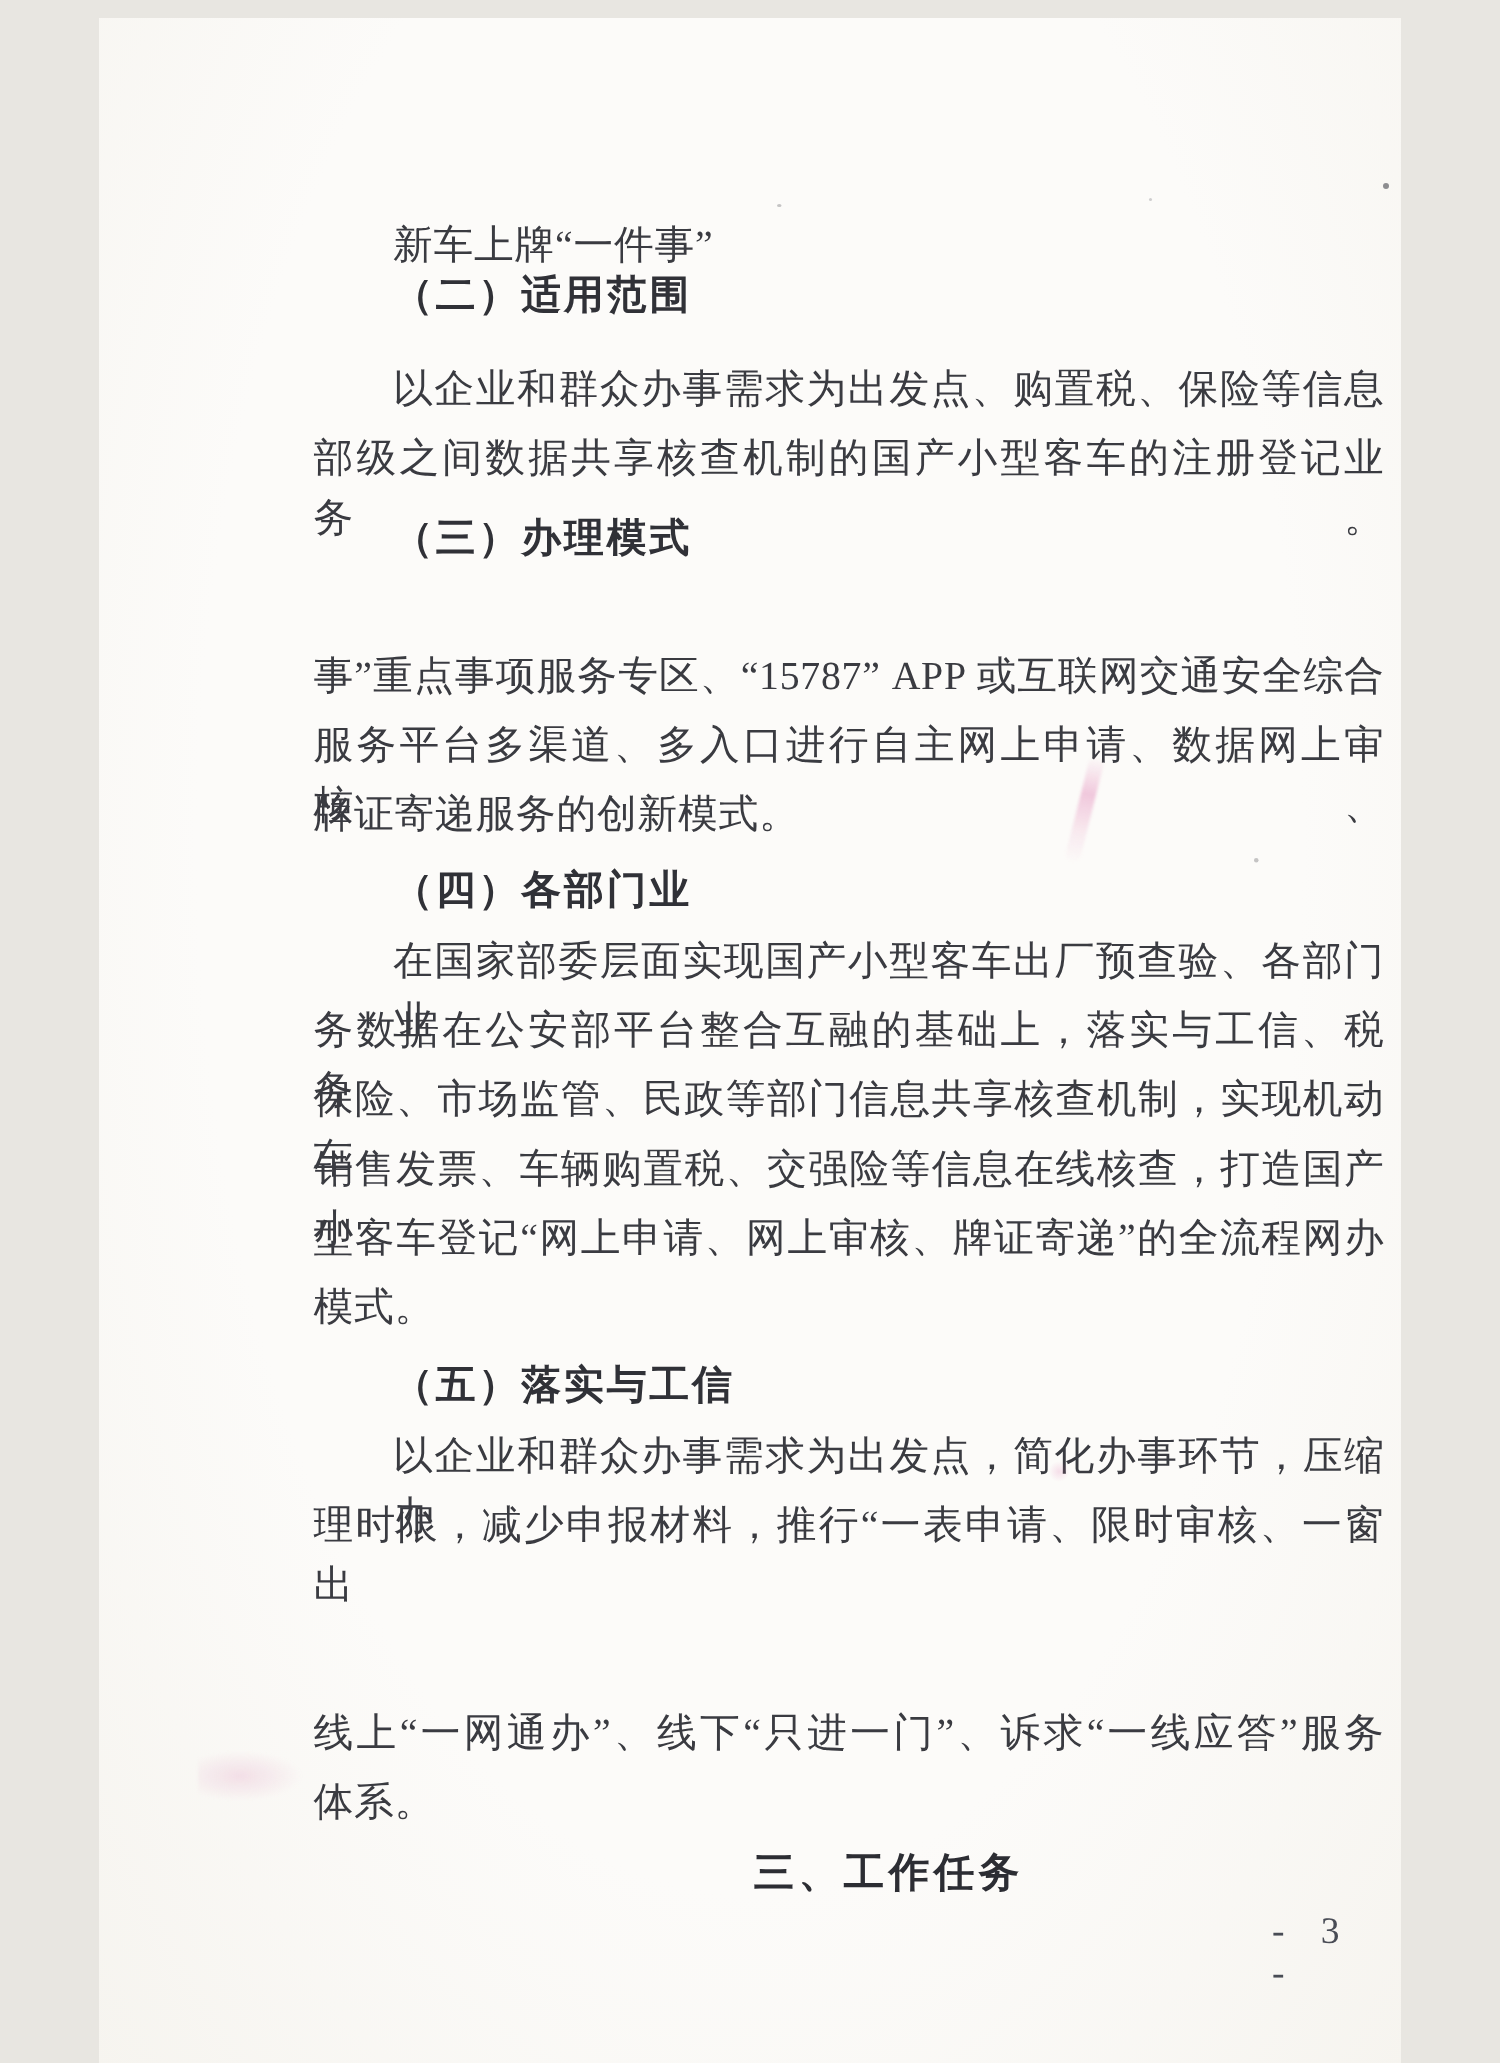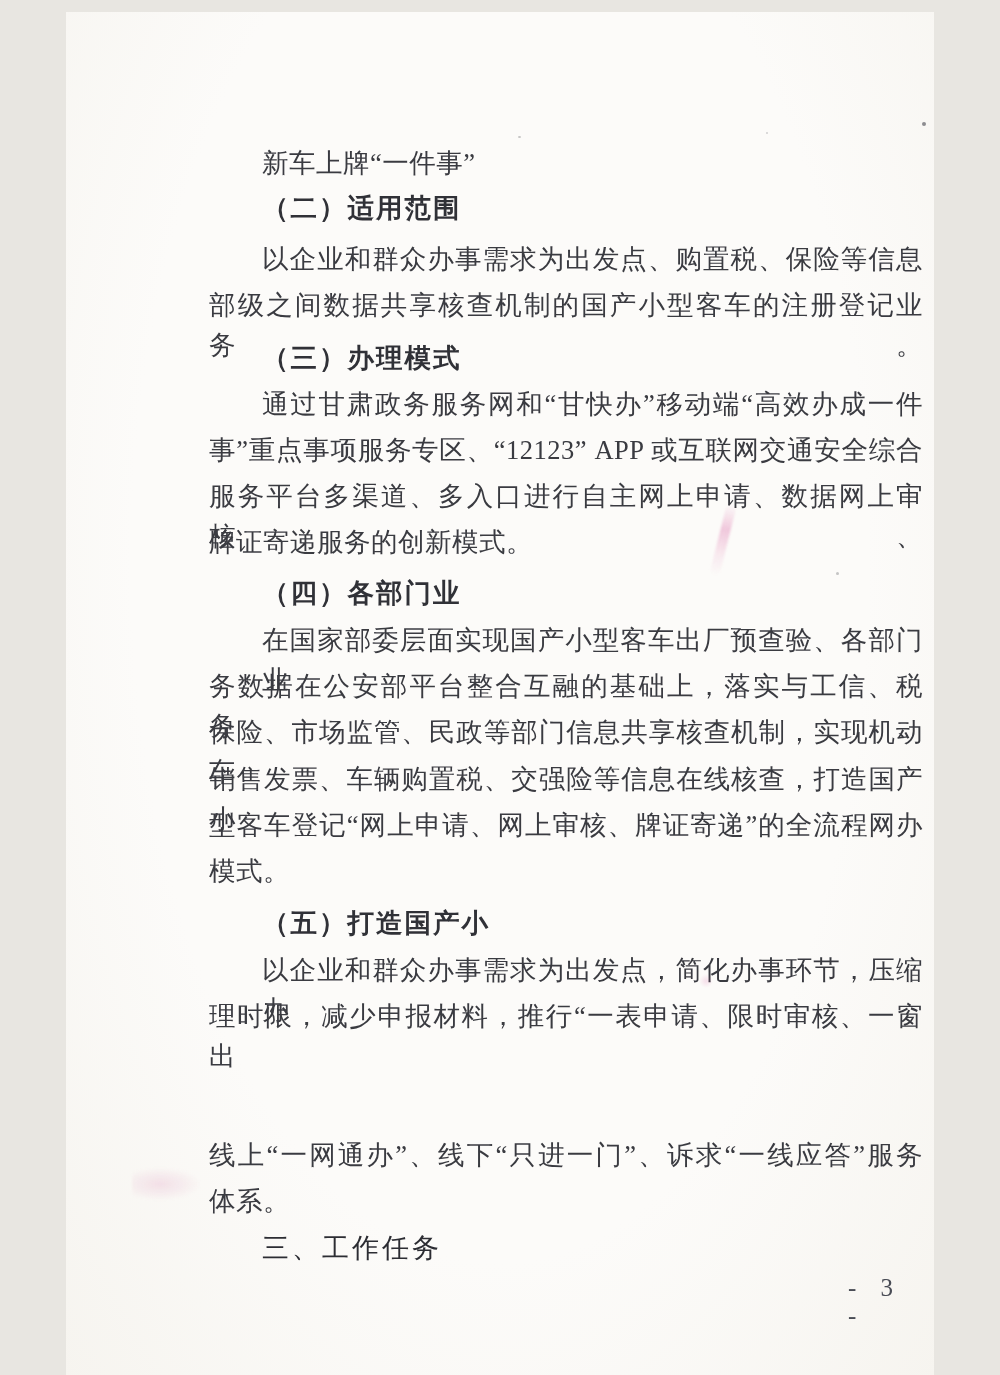--- a/index.html
+++ b/index.html
@@ -33,24 +33,25 @@
   .indent{padding-left:53px;width:661px;}
   
   .kai{
     font-weight:700;
     color:#303137;
     letter-spacing:2px;
   }
   
   .hei{
     font-family:"Liberation Sans","DejaVu Sans",sans-serif;
-    font-weight:400;
+    font-weight:700;
     font-size:27px;
     color:#2c2d33;
     letter-spacing:3px;
+    text-align:center;
   }
   .page-num{
     position:absolute;
     left:782px;top:1262px;
     font-size:25px;
     letter-spacing:9px;
     color:#494c55;
     font-family:"Liberation Serif","DejaVu Serif",serif;
   }
   
@@ -72,39 +73,38 @@
     background:radial-gradient(circle, rgba(219,110,170,0.20) 0%, rgba(219,110,170,0) 70%);
   }
 </style>
 </head>
 <body>
 
 <div class="page">
 
   <div class="line indent" style="top:131px">新车上牌“一件事”</div>
 
-  <div class="line indent kai" style="top:176px">（二）适用范围</div>
+  <div class="line indent kai" style="top:164px">（二）适用范围</div>
   <div class="line indent fill" style="top:227px">以企业和群众办事需求为出发点、购置税、保险等信息</div>
   <div class="line fill" style="top:273px">部级之间数据共享核查机制的国产小型客车的注册登记业务。</div>
 
   <div class="line indent kai" style="top:326px">（三）办理模式</div>
-  <div class="line indent fill" style="top:372px">通过甘肃政务服务网和“甘快办”移动端“高效办成一件</div>
-  <div class="line fill" style="top:418px">事”重点事项服务专区、“12123” APP 或互联网交通安全综合</div>
+  <div class="line fill" style="top:418px">事”重点事项服务专区、“15787” APP 或互联网交通安全综合</div>
   <div class="line fill" style="top:464px">服务平台多渠道、多入口进行自主网上申请、数据网上审核、</div>
   <div class="line" style="top:510px">牌证寄递服务的创新模式。</div>
 
   <div class="line indent kai" style="top:561px">（四）各部门业</div>
   <div class="line indent fill" style="top:608px">在国家部委层面实现国产小型客车出厂预查验、各部门业</div>
   <div class="line fill" style="top:654px">务数据在公安部平台整合互融的基础上，落实与工信、税务、</div>
   <div class="line fill" style="top:700px">保险、市场监管、民政等部门信息共享核查机制，实现机动车</div>
   <div class="line fill" style="top:747px">销售发票、车辆购置税、交强险等信息在线核查，打造国产小</div>
   <div class="line fill" style="top:793px">型客车登记“网上申请、网上审核、牌证寄递”的全流程网办</div>
   <div class="line" style="top:839px">模式。</div>
 
-  <div class="line indent kai" style="top:891px">（五）打造国产小</div>
+  <div class="line indent kai" style="top:891px">（五）落实与工信</div>
   <div class="line indent fill" style="top:938px">以企业和群众办事需求为出发点，简化办事环节，压缩办</div>
   <div class="line fill" style="top:984px">理时限，减少申报材料，推行“一表申请、限时审核、一窗出</div>
   <div class="line fill" style="top:1123px">线上“一网通办”、线下“只进一门”、诉求“一线应答”服务</div>
   <div class="line" style="top:1169px">体系。</div>
 
   <div class="line indent hei" style="top:1216px">三、工作任务</div>
 
   <div class="page-num">- 3 -</div>
 
   <div class="smudge-pink-1"></div>

